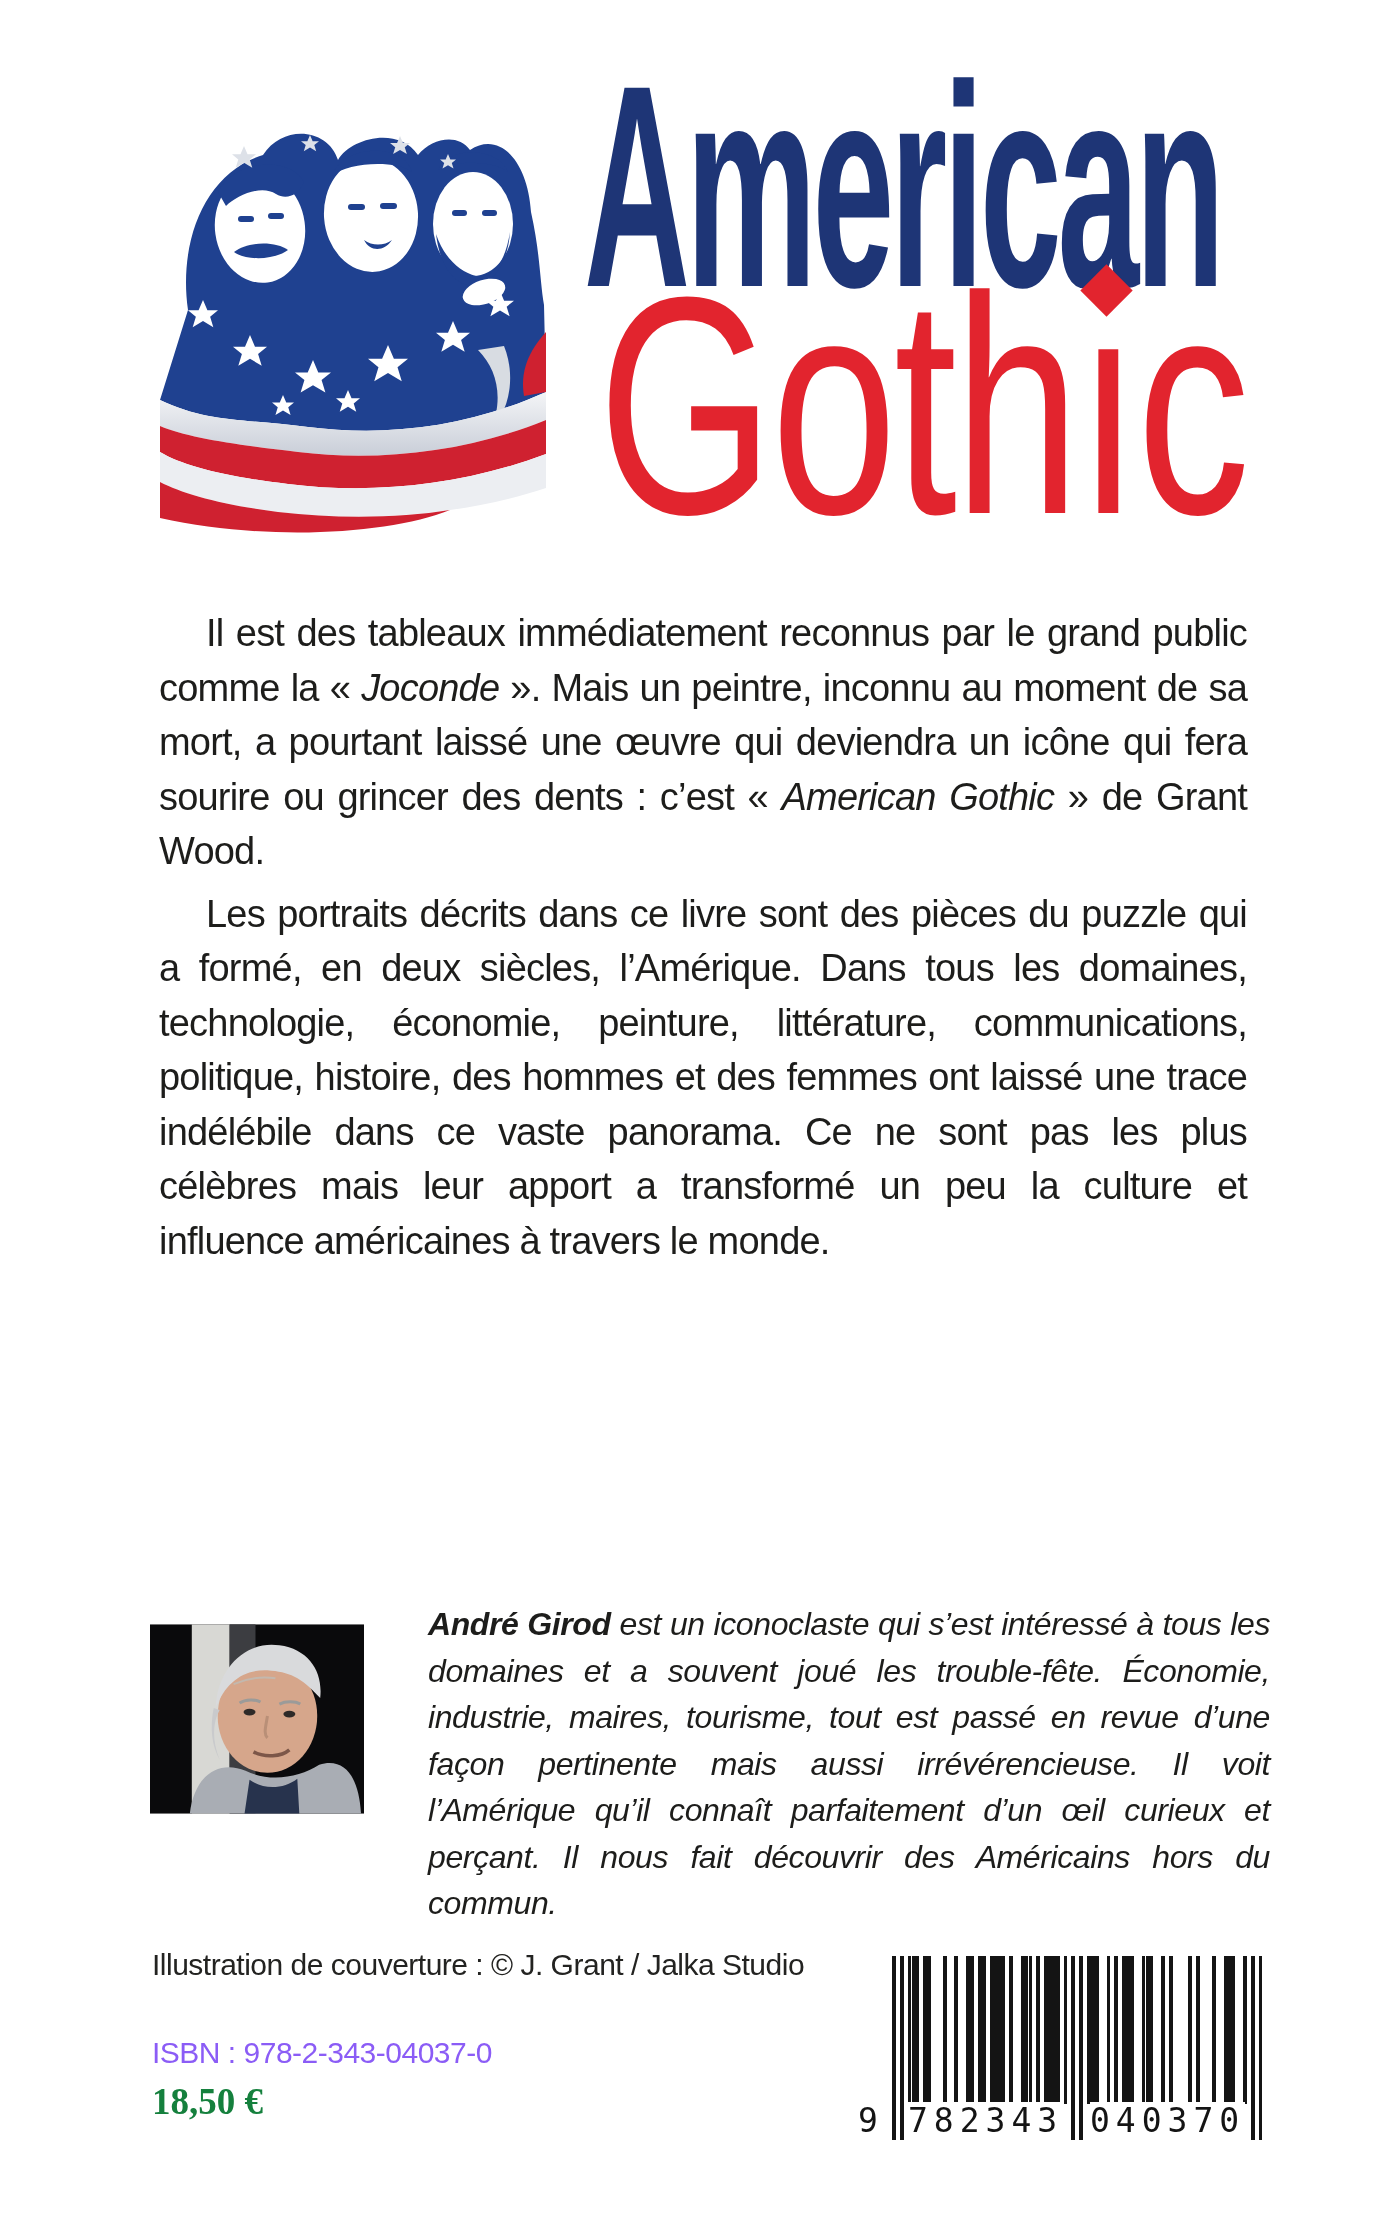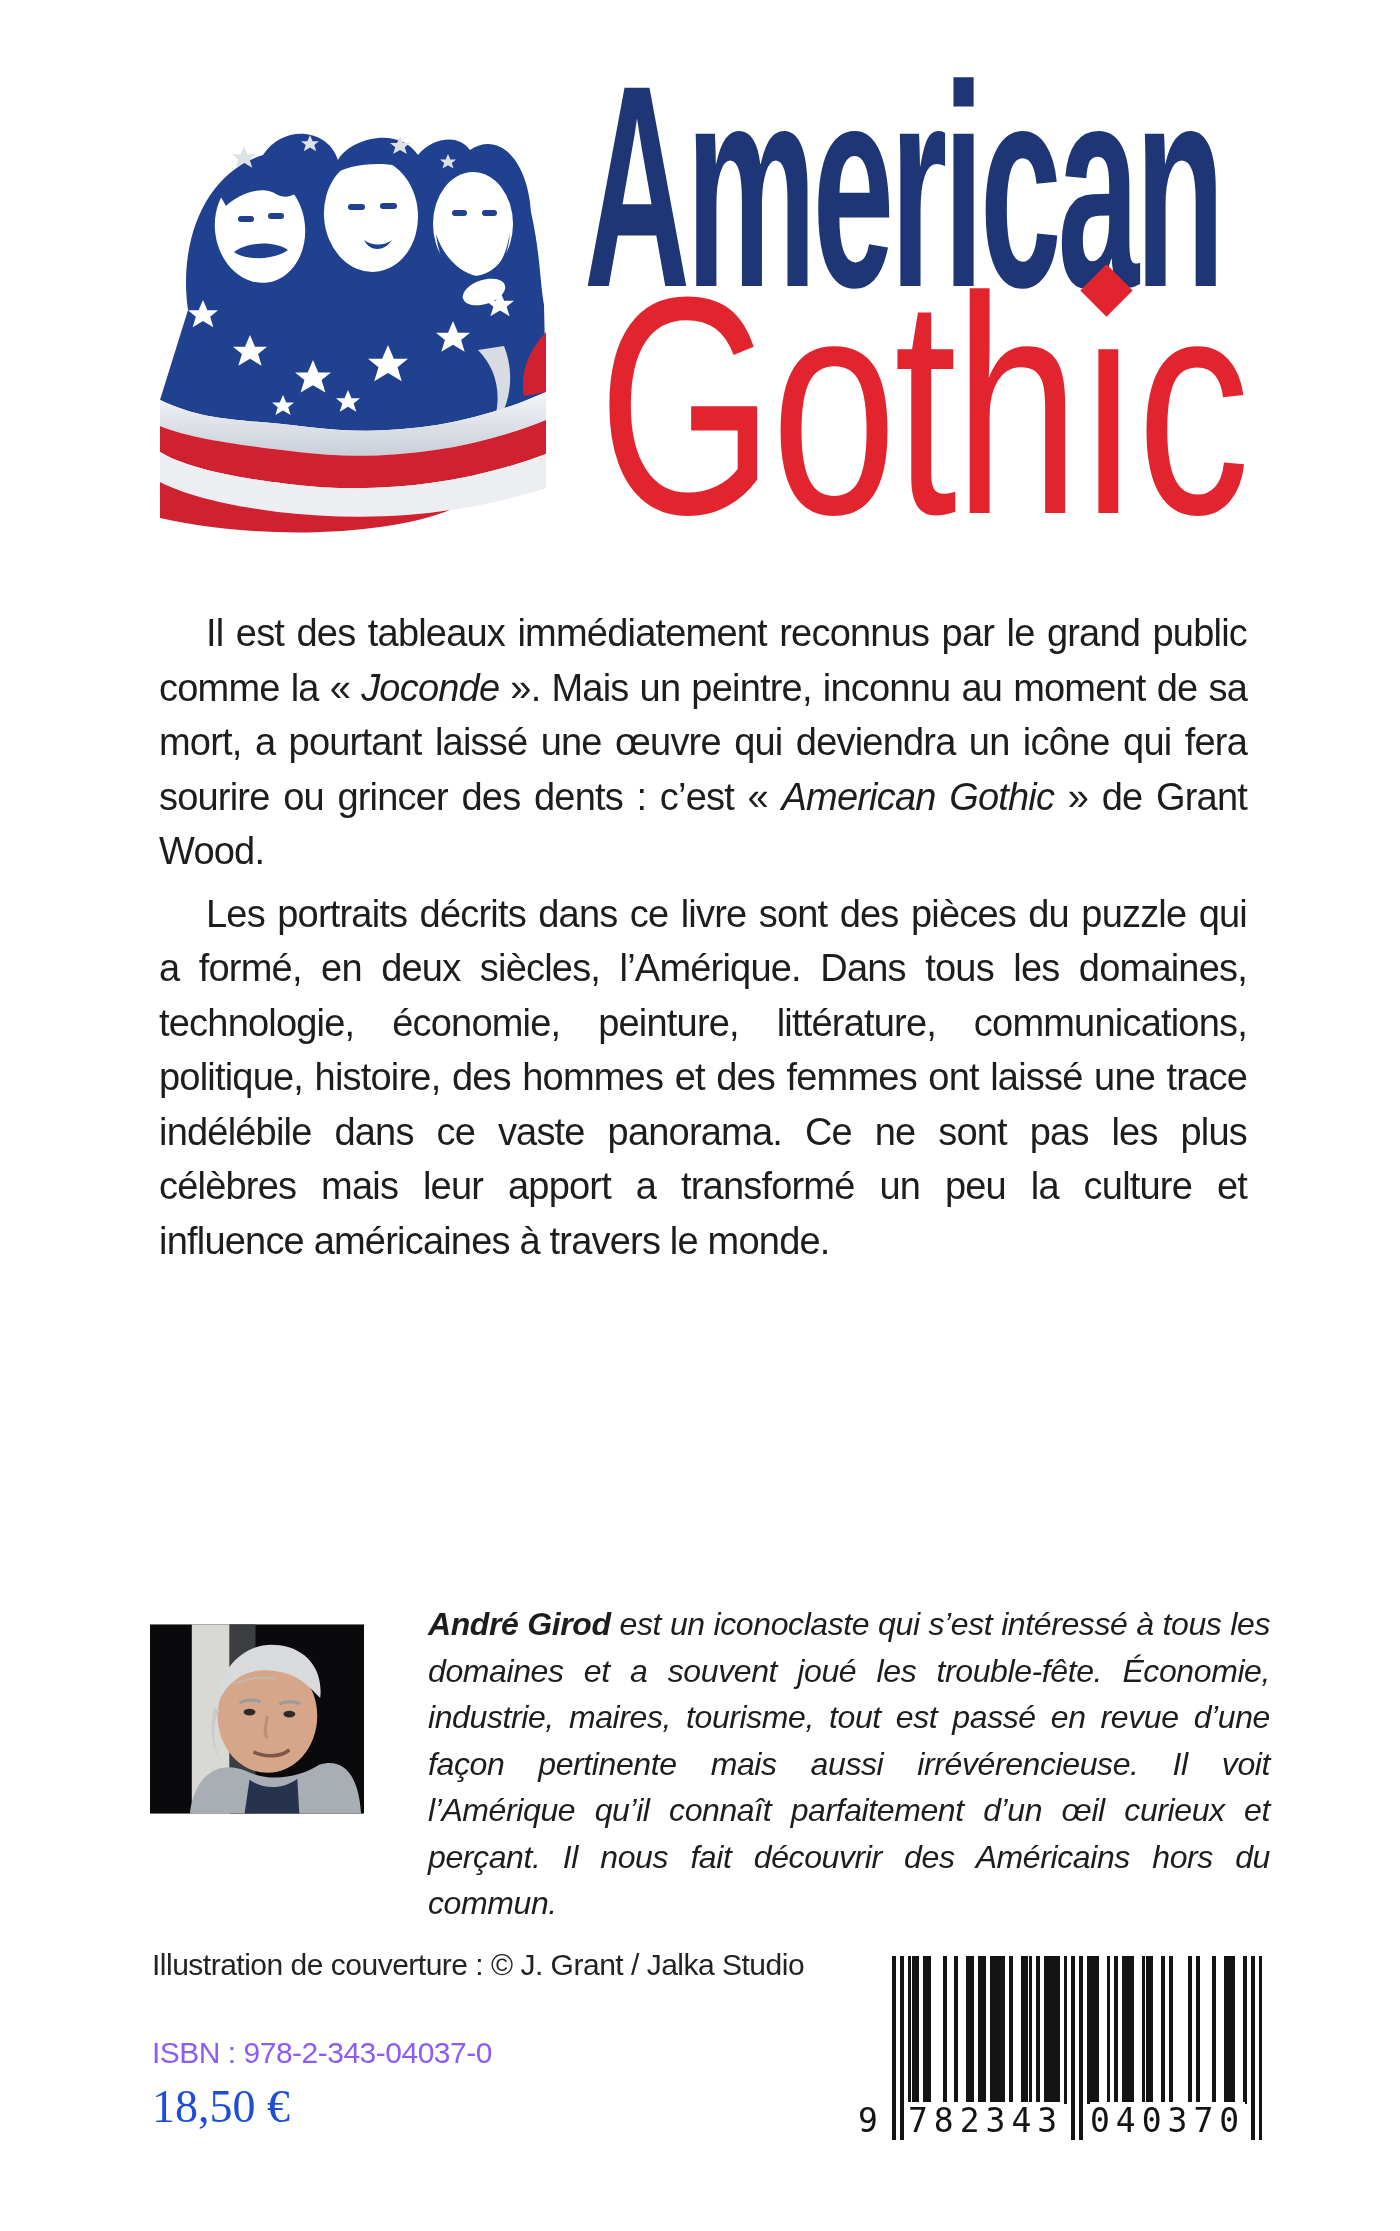--- a/index.html
+++ b/index.html
@@ -44,21 +44,21 @@
   .bio-text{
     position:absolute;left:412px;top:1585px;width:842px;
     font-size:32px;line-height:46.5px;letter-spacing:-0.4px;
     font-style:italic;text-align:justify;color:#1d1d1b;margin:16px;
   }
   
   .credit{position:absolute;left:152px;top:1948px;font-size:30px;letter-spacing:-0.5px;margin:0;color:#232321;}
   .isbn{position:absolute;left:152px;top:2036px;font-size:30px;letter-spacing:-0.5px;margin:0;color:#8b5cf6;}
   .price{
     position:absolute;left:152px;top:2080px;margin:0;
-    font-family:"Liberation Serif", serif;font-size:46px;color:#1d4ed8;
+    font-family:"Liberation Serif", serif;font-size:37px;color:#15803d;font-weight:bold;
   }
   .barcode{position:absolute;left:892px;top:1956px;width:372px;height:190px;}
   .bars{position:absolute;left:0;top:0;width:372px;height:184px;}
   .bar{position:absolute;top:0;width:3.9px;height:148px;background:#141414;}
   .bar.tall{height:184px;}
   .bc{
     position:absolute;top:146px;
     font-family:"DejaVu Sans Mono", monospace;
     font-size:33px;color:#141414;background:#fff;line-height:38px;
   }

